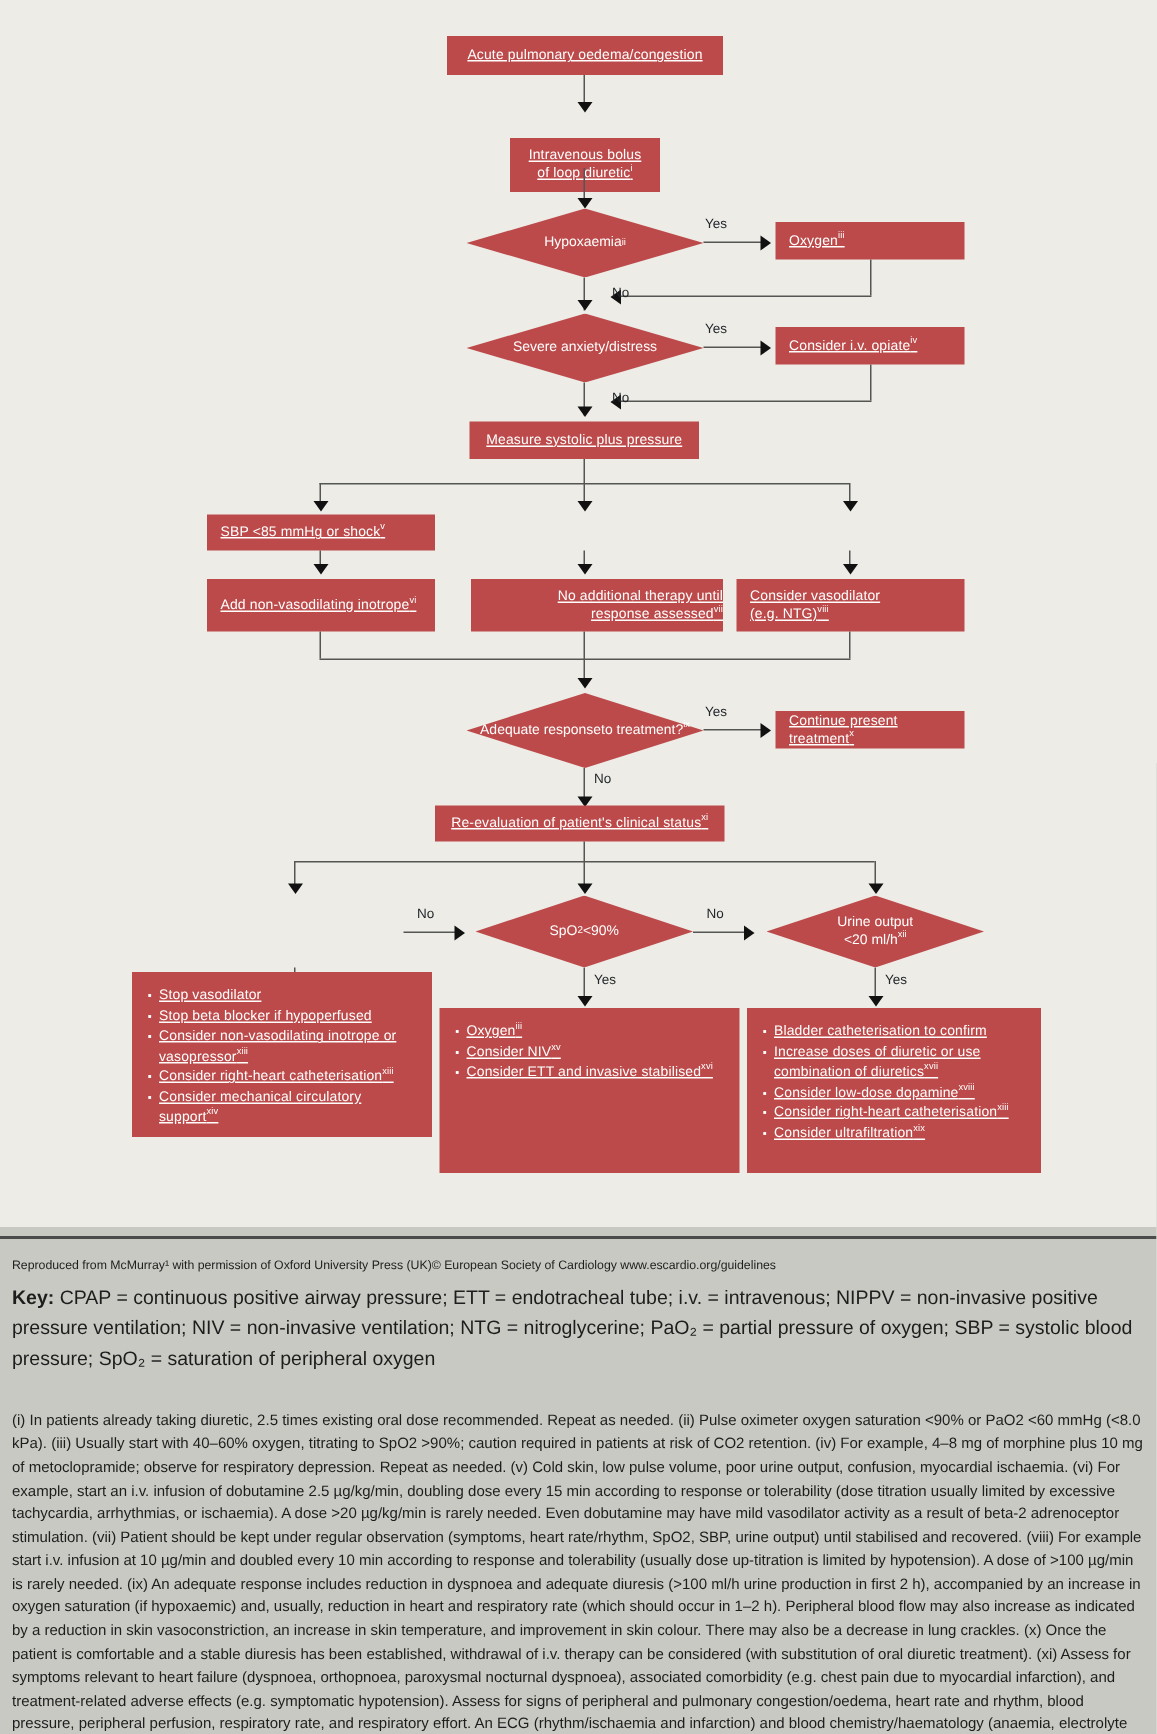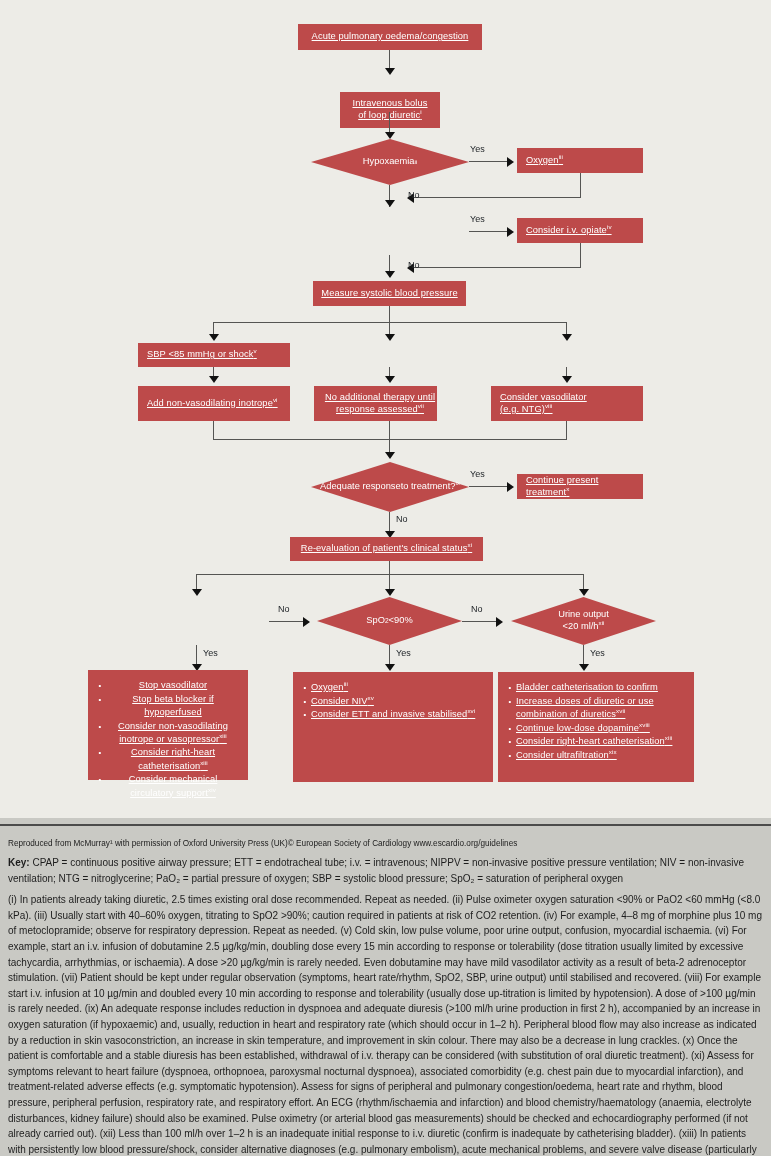--- a/index.html
+++ b/index.html
@@ -96,21 +96,21 @@
     border-left:0;
   }
 
   .lbl {
     position:absolute;
     font-size:9px;
     color:#23272b;
   }
 
   .fn-credit { font-size:8.2px; color:#1d1d1d; line-height:1.5; margin-bottom:5px; }
-  .fn-key { font-size:10px; color:#1d1d1d; line-height:1.55; margin-bottom:6px; }
+  .fn-key { font-size:13px; color:#1d1d1d; line-height:1.55; margin-bottom:24px; }
   .fn-key b { font-weight:bold; }
   .fn-body { font-size:10px; color:#1d1d1d; line-height:1.56; text-align:left; }
 </style>
 </head>
 <body>
 
 <div id="chart-area">
 
   <div class="node" style="left:298px; top:24px; width:184px; height:26px;">
     <span>Acute pulmonary oedema/congestion</span>
@@ -141,35 +141,39 @@
   </div>
 
   <div class="ln v" style="left:580px; top:173px; height:24px;"></div>
   <div class="ln h" style="left:413px; top:197px; width:168px;"></div>
   <div class="arr left" style="left:407px; top:193px;"></div>
   <div class="lbl" style="left:408px; top:190px;">No</div>
 
   <div class="ln v" style="left:389px; top:185px; height:22px;"></div>
   <div class="arr down" style="left:385px; top:200px;"></div>
 
+  <div class="diamond" style="left:311px; top:209px; width:158px; height:46px;">
+    <div class="dshape"></div>
+    <div class="dtext">Severe anxiety/distress</div>
+  </div>
   <div class="ln h" style="left:469px; top:231px; width:42px;"></div>
   <div class="arr right" style="left:507px; top:227px;"></div>
   <div class="lbl" style="left:470px; top:214px;">Yes</div>
   <div class="node left" style="left:517px; top:218px; width:126px; height:25px;">
     <span><span>Consider i.v. opiate</span><sup>iv</sup></span>
   </div>
   <div class="ln v" style="left:580px; top:243px; height:24px;"></div>
   <div class="ln h" style="left:413px; top:267px; width:168px;"></div>
   <div class="arr left" style="left:407px; top:263px;"></div>
   <div class="lbl" style="left:408px; top:260px;">No</div>
   <div class="ln v" style="left:389px; top:255px; height:22px;"></div>
   <div class="arr down" style="left:385px; top:271px;"></div>
 
   <div class="node" style="left:313px; top:281px; width:153px; height:25px;">
-    <span>Measure systolic blood pressure</span>
+    <span>Measure systolic plus pressure</span>
   </div>
 
   <div class="ln v" style="left:389px; top:306px; height:16px;"></div>
   <div class="ln h" style="left:213px; top:322px; width:353px;"></div>
   <div class="ln v" style="left:213px; top:322px; height:15px;"></div>
   <div class="ln v" style="left:389px; top:322px; height:15px;"></div>
   <div class="ln v" style="left:566px; top:322px; height:15px;"></div>
   <div class="arr down" style="left:209px; top:334px;"></div>
   <div class="arr down" style="left:385px; top:334px;"></div>
   <div class="arr down" style="left:562px; top:334px;"></div>
@@ -178,21 +182,21 @@
     <span><span>SBP &lt;85 mmHg or shock</span><sup>v</sup></span>
   </div>
   <div class="ln v" style="left:213px; top:367px; height:13px;"></div>
   <div class="arr down" style="left:209px; top:376px;"></div>
   <div class="node left" style="left:138px; top:386px; width:152px; height:35px;">
     <span><span>Add non-vasodilating inotrope</span><sup>vi</sup></span>
   </div>
 
   <div class="ln v" style="left:389px; top:367px; height:13px;"></div>
   <div class="arr down" style="left:385px; top:376px;"></div>
-  <div class="node left" style="left:314px; top:386px; width:123px; height:35px; flex-direction:column; align-items:center; justify-content:center;">
+  <div class="node left" style="left:314px; top:386px; width:168px; height:35px; flex-direction:column; align-items:flex-end; justify-content:center;">
     <span>No additional therapy until</span>
     <span><span>response assessed</span><sup>vii</sup></span>
   </div>
 
   <div class="ln v" style="left:566px; top:367px; height:13px;"></div>
   <div class="arr down" style="left:562px; top:376px;"></div>
   <div class="node left" style="left:491px; top:386px; width:152px; height:35px; flex-direction:column; align-items:flex-start; justify-content:center;">
     <span>Consider vasodilator</span>
     <span><span>(e.g. NTG)</span><sup>viii</sup></span>
   </div>
@@ -259,21 +263,21 @@
     <div class="dshape"></div>
     <div class="dtext" style="flex-direction:column;">
       <span>Urine output</span>
       <span><span>&lt;20 ml/h</span><sup>xii</sup></span>
     </div>
   </div>
   <div class="ln v" style="left:583px; top:645px; height:24px;"></div>
   <div class="arr down" style="left:579px; top:664px;"></div>
   <div class="lbl" style="left:590px; top:648px;">Yes</div>
 
-  <div class="node list" style="left:88px; top:670px; width:160px; height:110px;text-align:center;">
+  <div class="node list" style="left:88px; top:648px; width:200px; height:110px;">
     <ul>
       <li><span>Stop vasodilator</span><sup></sup></li>
       <li><span>Stop beta blocker if hypoperfused</span><sup></sup></li>
       <li><span>Consider non-vasodilating inotrope or vasopressor</span><sup>xiii</sup></li>
       <li><span>Consider right-heart catheterisation</span><sup>xiii</sup></li>
       <li><span>Consider mechanical circulatory support</span><sup>xiv</sup></li>
     </ul>
   </div>
 
   <div class="node list" style="left:293px; top:672px; width:200px; height:110px;">
@@ -281,21 +285,21 @@
       <li><span>Oxygen</span><sup>iii</sup></li>
       <li><span>Consider NIV</span><sup>xv</sup></li>
       <li><span>Consider ETT and invasive stabilised</span><sup>xvi</sup></li>
     </ul>
   </div>
 
   <div class="node list" style="left:498px; top:672px; width:196px; height:110px;">
     <ul>
       <li><span>Bladder catheterisation to confirm</span><sup></sup></li>
       <li><span>Increase doses of diuretic or use combination of diuretics</span><sup>xvii</sup></li>
-      <li><span>Continue low-dose dopamine</span><sup>xviii</sup></li>
+      <li><span>Consider low-dose dopamine</span><sup>xviii</sup></li>
       <li><span>Consider right-heart catheterisation</span><sup>xiii</sup></li>
       <li><span>Consider ultrafiltration</span><sup>xix</sup></li>
     </ul>
   </div>
 
 </div>
 
 <div id="footer-area">
   <div id="footer-divider"></div>
   <div id="footer-inner">

